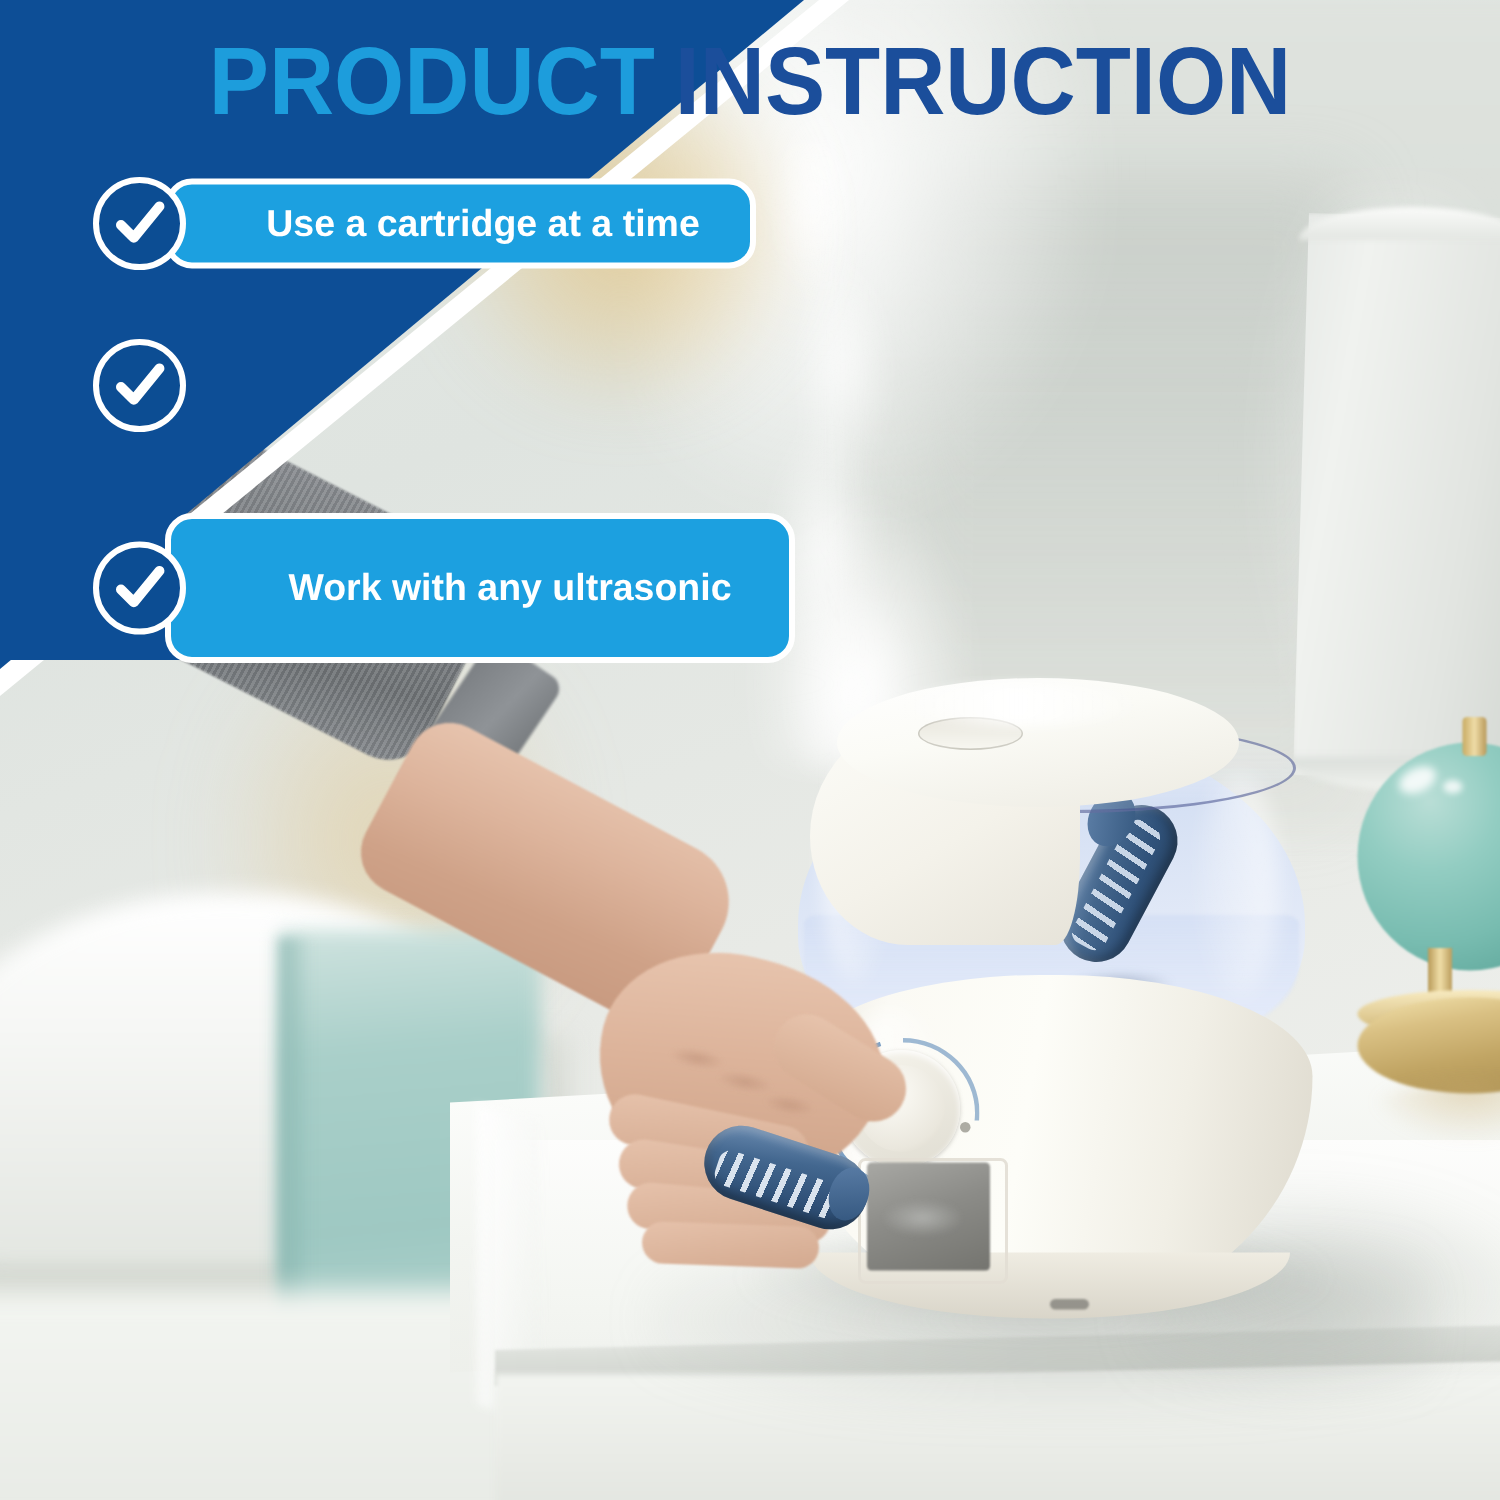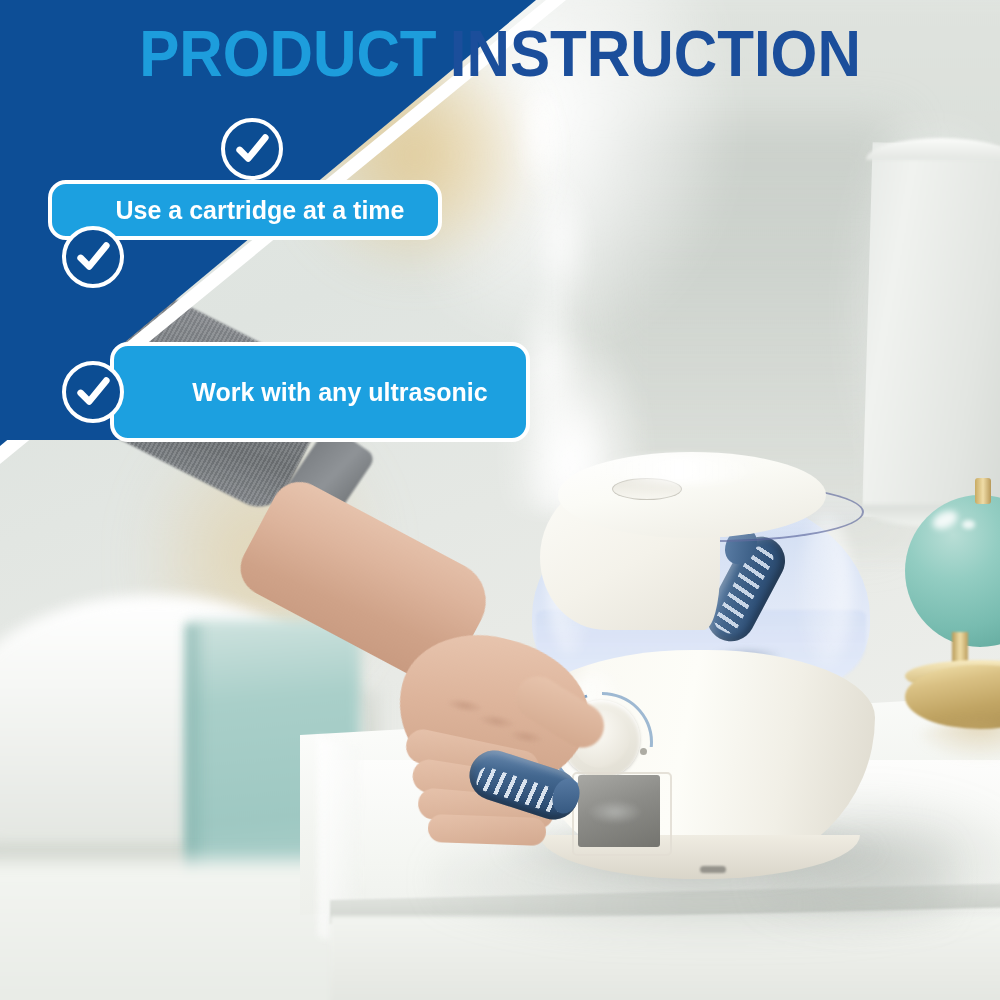--- a/index.html
+++ b/index.html
@@ -462,21 +462,21 @@
     transform:scaleX(.94);
   }
   .title span{display:inline;}
   .t-product{color:#1d9ddc;}
   .t-instruction{color:#1b4e9b;margin-left:14px;}
 
   
   .badges{position:absolute;left:0;top:0;width:1000px;height:1000px;}
   .badge{position:absolute;display:flex;align-items:center;}
 
-  .b1{left:62px;top:118px;flex-direction:column;}
+  .b1{left:62px;top:118px;}
   .b2{left:62px;top:226px;}
   .b3{left:62px;top:342px;}
 
   .check-circle{
     position:relative;z-index:3;
     width:62px;height:62px;border-radius:50%;
     background:#0c4d93;border:4px solid #ffffff;
     box-sizing:border-box;flex:0 0 auto;
     display:flex;align-items:center;justify-content:center;
   }

